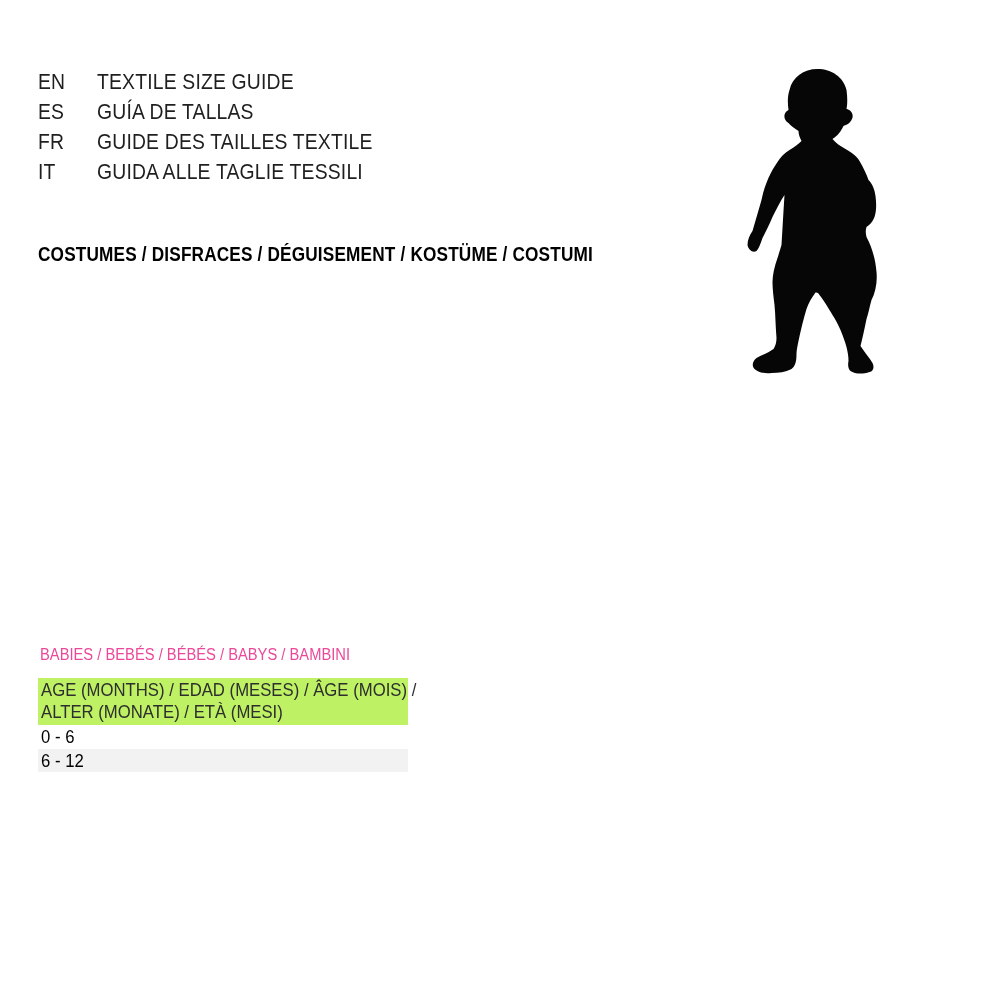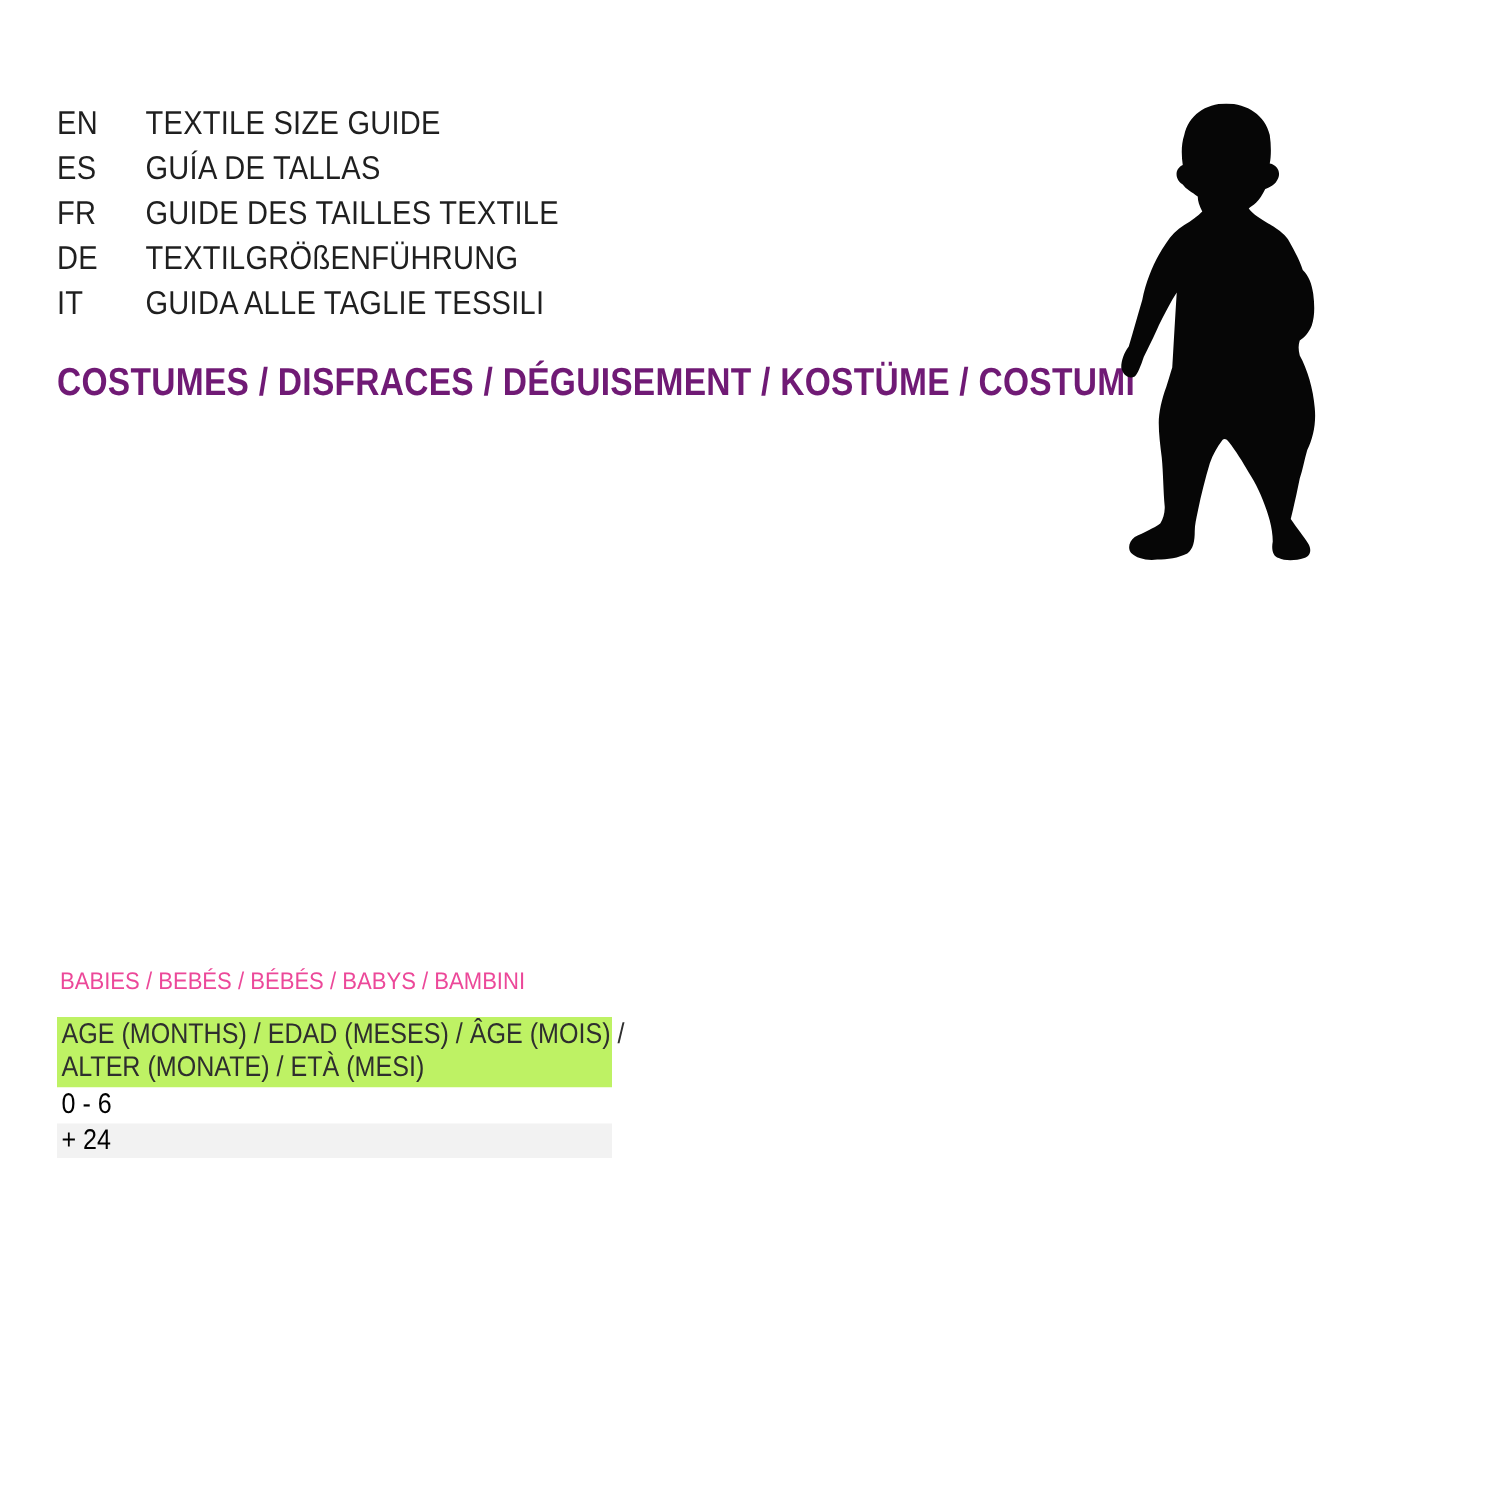--- a/index.html
+++ b/index.html
@@ -43,25 +43,25 @@
   .lang-code {
     width: 59px;
     flex: 0 0 59px;
   }
 
   
   .category-title {
     position: absolute;
     left: 38px;
     top: 222px;
-    font-size: 26px;
+    font-size: 20px;
     font-weight: bold;
     letter-spacing: 0.2px;
     line-height: 32px;
-    color: #701a75;
+    color: #000000;
   }
 
   
   .baby-figure {
     position: absolute;
     left: 744px;
     top: 53px;
     width: 137px;
     height: 305px;
   }
@@ -122,24 +122,20 @@
       <div class="lang-row">
         <span class="cond lang-code">ES</span>
         <span class="cond">GUÍA DE TALLAS</span>
       </div>
 
       <div class="lang-row">
         <span class="cond lang-code">FR</span>
         <span class="cond">GUIDE DES TAILLES TEXTILE</span>
       </div>
 
-      <div class="lang-row">
-        <span class="cond lang-code">DE</span>
-        <span class="cond">TEXTILGRÖßENFÜHRUNG</span>
-      </div>
 
       <div class="lang-row">
         <span class="cond lang-code">IT</span>
         <span class="cond">GUIDA ALLE TAGLIE TESSILI</span>
       </div>
     </div>
 
   <div class="category-title">
     <span class="cond" style="transform:scaleX(0.86);">COSTUMES / DISFRACES / DÉGUISEMENT / KOSTÜME / COSTUMI</span>
   </div>
@@ -211,22 +207,22 @@
       <div class="size-table-header">
         <span class="hline"><span class="cond">AGE (MONTHS) / EDAD (MESES) / ÂGE (MOIS) /</span></span>
         <span class="hline"><span class="cond">ALTER (MONATE) / ETÀ (MESI)</span></span>
       </div>
       <div class="size-rows">
 
           <div class="size-row">
             <span class="cond">0 - 6</span>
           </div>
 
-
-
           <div class="size-row">
-            <span class="cond">+ 24</span>
+            <span class="cond">6 - 12</span>
           </div>
+
+
         </div>
     </div>
   </div>
 
 </div>
 
 </body></html>

